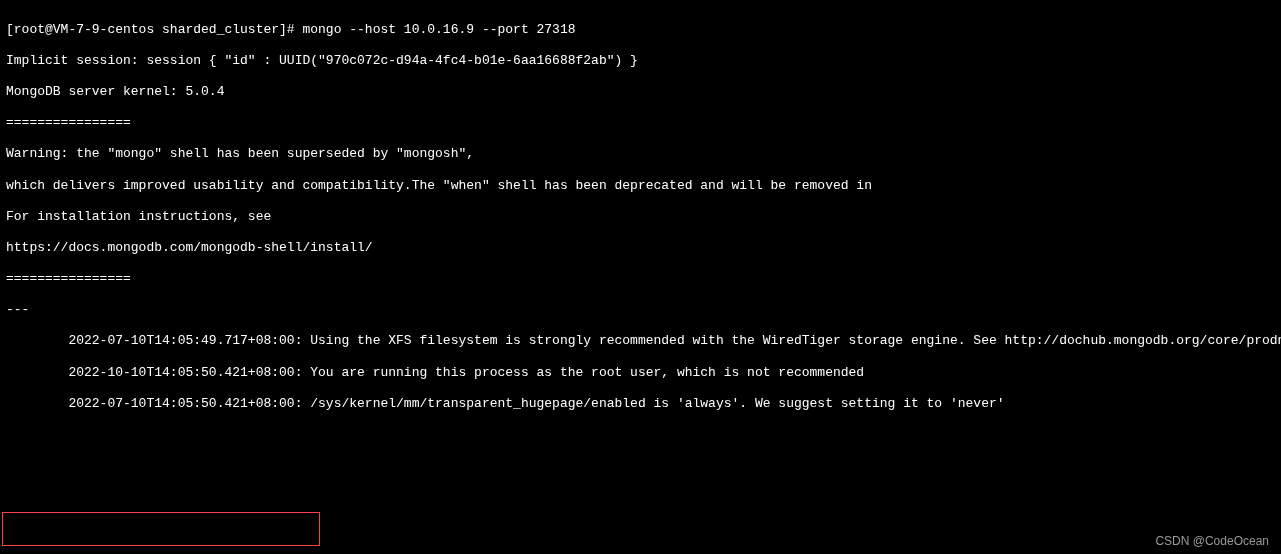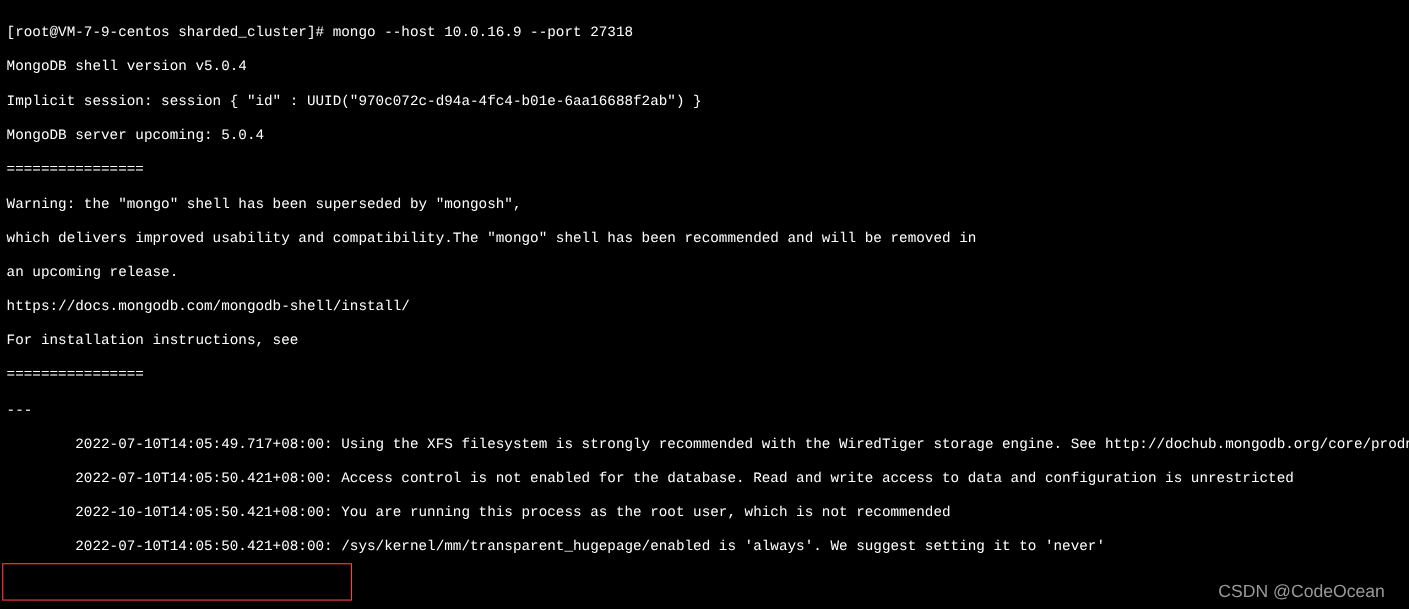--- a/index.html
+++ b/index.html
@@ -27,44 +27,41 @@
     }
     .highlight-box {
       position: absolute;
       border: 1px solid #ff4040;
       background: transparent;
       pointer-events: none;
     }
     .watermark {
       position: absolute;
       bottom: 6px;
-      right: 22px;
+      right: 12px;
       color: #999999;
       font-family: Arial, sans-serif;
-      font-size: 16px;
+      font-size: 12px;
     }
   </style>
 </head>
 <body>
 
 <div class="terminal">
 <span class="line">[root@VM-7-9-centos sharded_cluster]# mongo --host 10.0.16.9 --port 27318</span>
-<span class="line">MongoDB shell version v5.0.4</span>
 <span class="line">Implicit session: session { "id" : UUID("970c072c-d94a-4fc4-b01e-6aa16688f2ab") }</span>
-<span class="line">MongoDB server upcoming: 5.0.4</span>
+<span class="line">MongoDB server kernel: 5.0.4</span>
 <span class="line">================</span>
 <span class="line">Warning: the "mongo" shell has been superseded by "mongosh",</span>
-<span class="line">which delivers improved usability and compatibility.The "mongo" shell has been recommended and will be removed in</span>
-<span class="line">an upcoming release.</span>
+<span class="line">which delivers improved usability and compatibility.The "when" shell has been deprecated and will be removed in</span>
+<span class="line">For installation instructions, see</span>
 <span class="line">https://docs.mongodb.com/mongodb-shell/install/</span>
-<span class="line">For installation instructions, see</span>
 <span class="line">================</span>
 <span class="line">---</span>
 <span class="line">        2022-07-10T14:05:49.717+08:00: Using the XFS filesystem is strongly recommended with the WiredTiger storage engine. See http://dochub.mongodb.org/core/prodnotes-filesystem</span>
-<span class="line">        2022-07-10T14:05:50.421+08:00: Access control is not enabled for the database. Read and write access to data and configuration is unrestricted</span>
 <span class="line">        2022-10-10T14:05:50.421+08:00: You are running this process as the root user, which is not recommended</span>
 <span class="line">        2022-07-10T14:05:50.421+08:00: /sys/kernel/mm/transparent_hugepage/enabled is 'always'. We suggest setting it to 'never'</span>
 
 
 
 
 
 <span class="line"></span>
 
 

